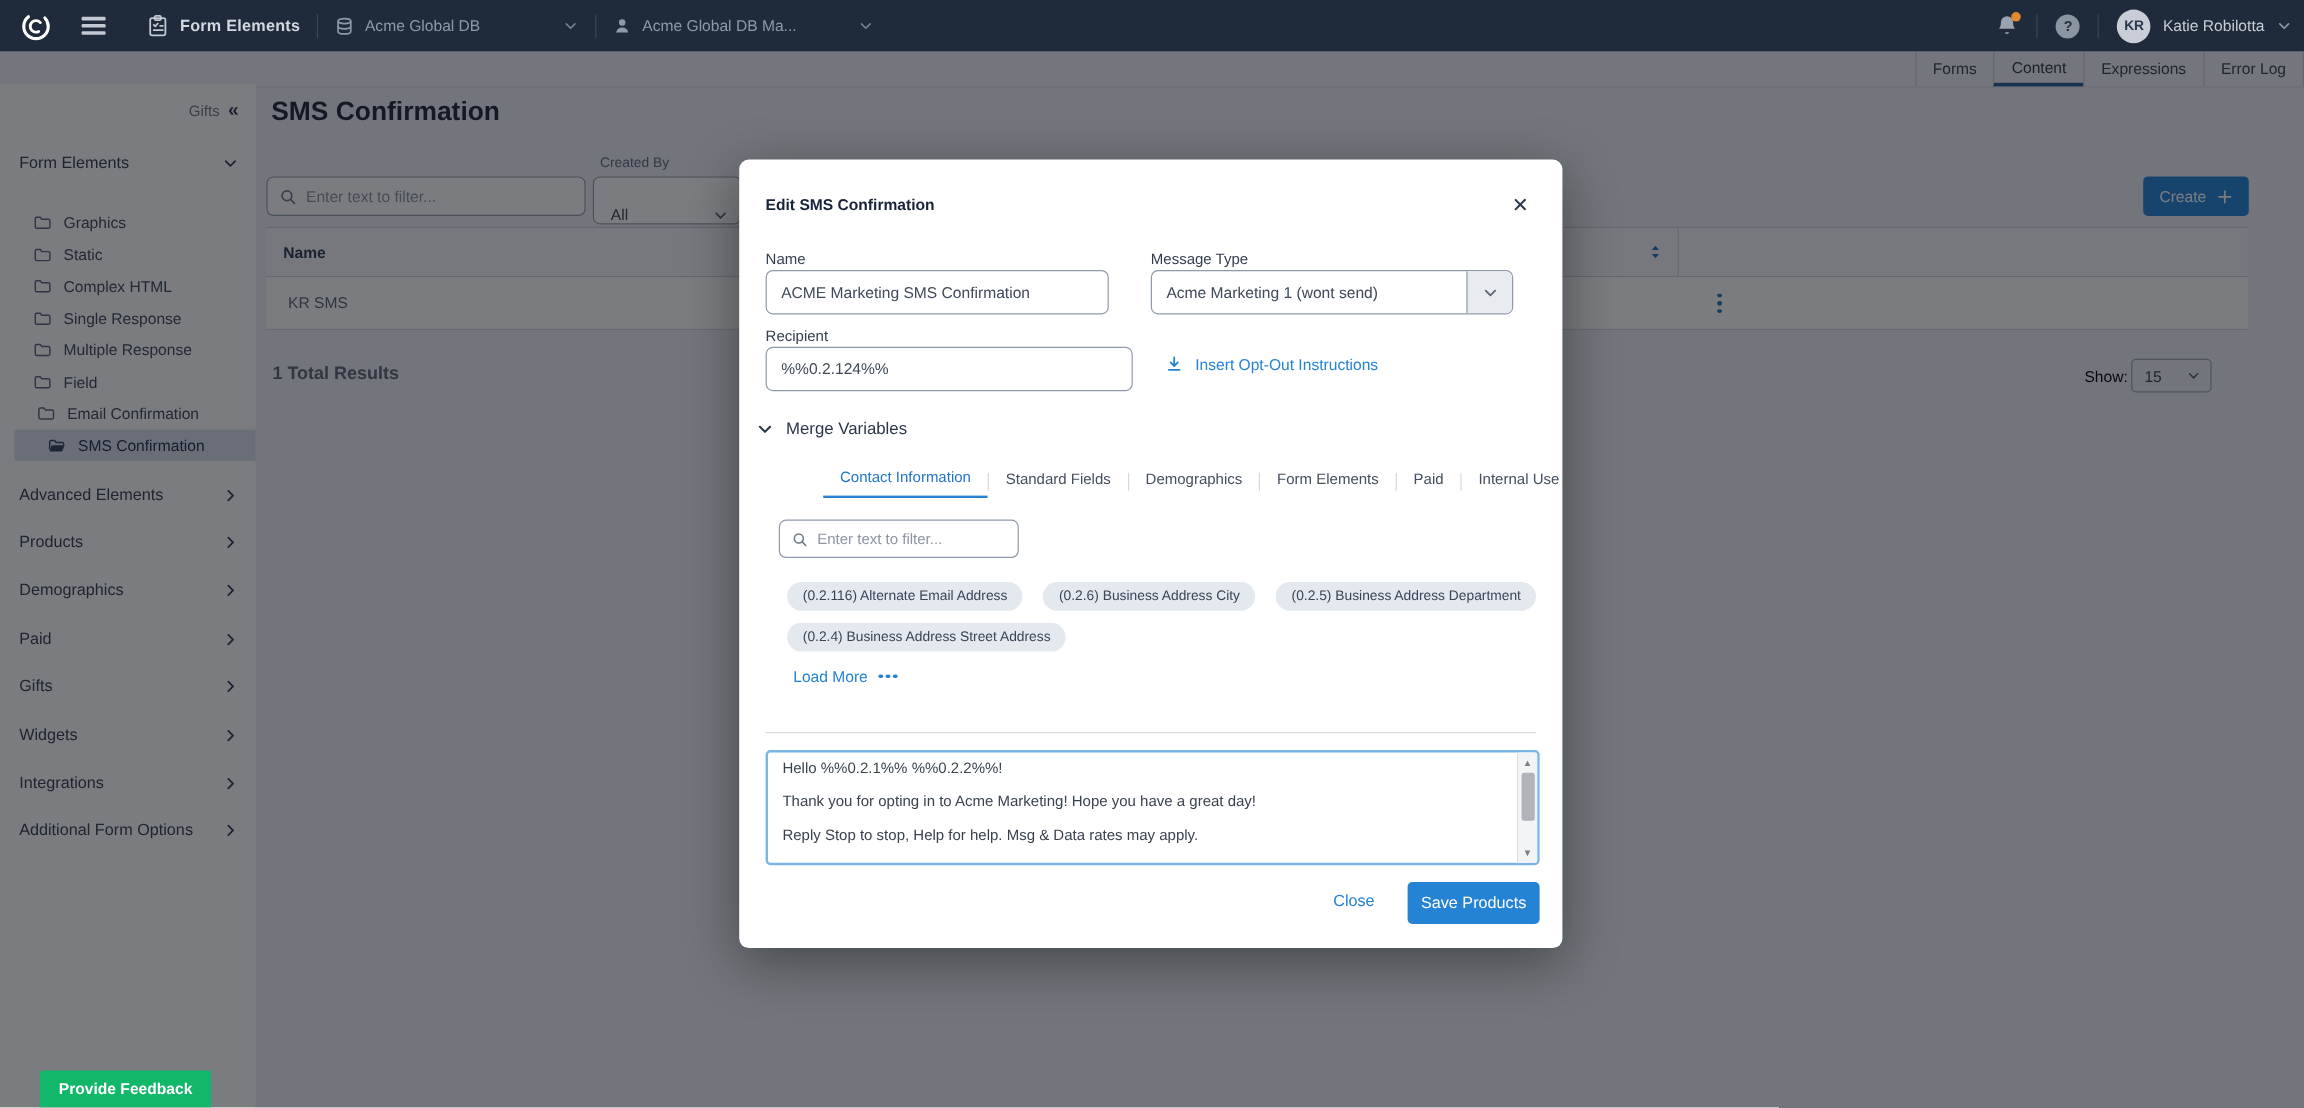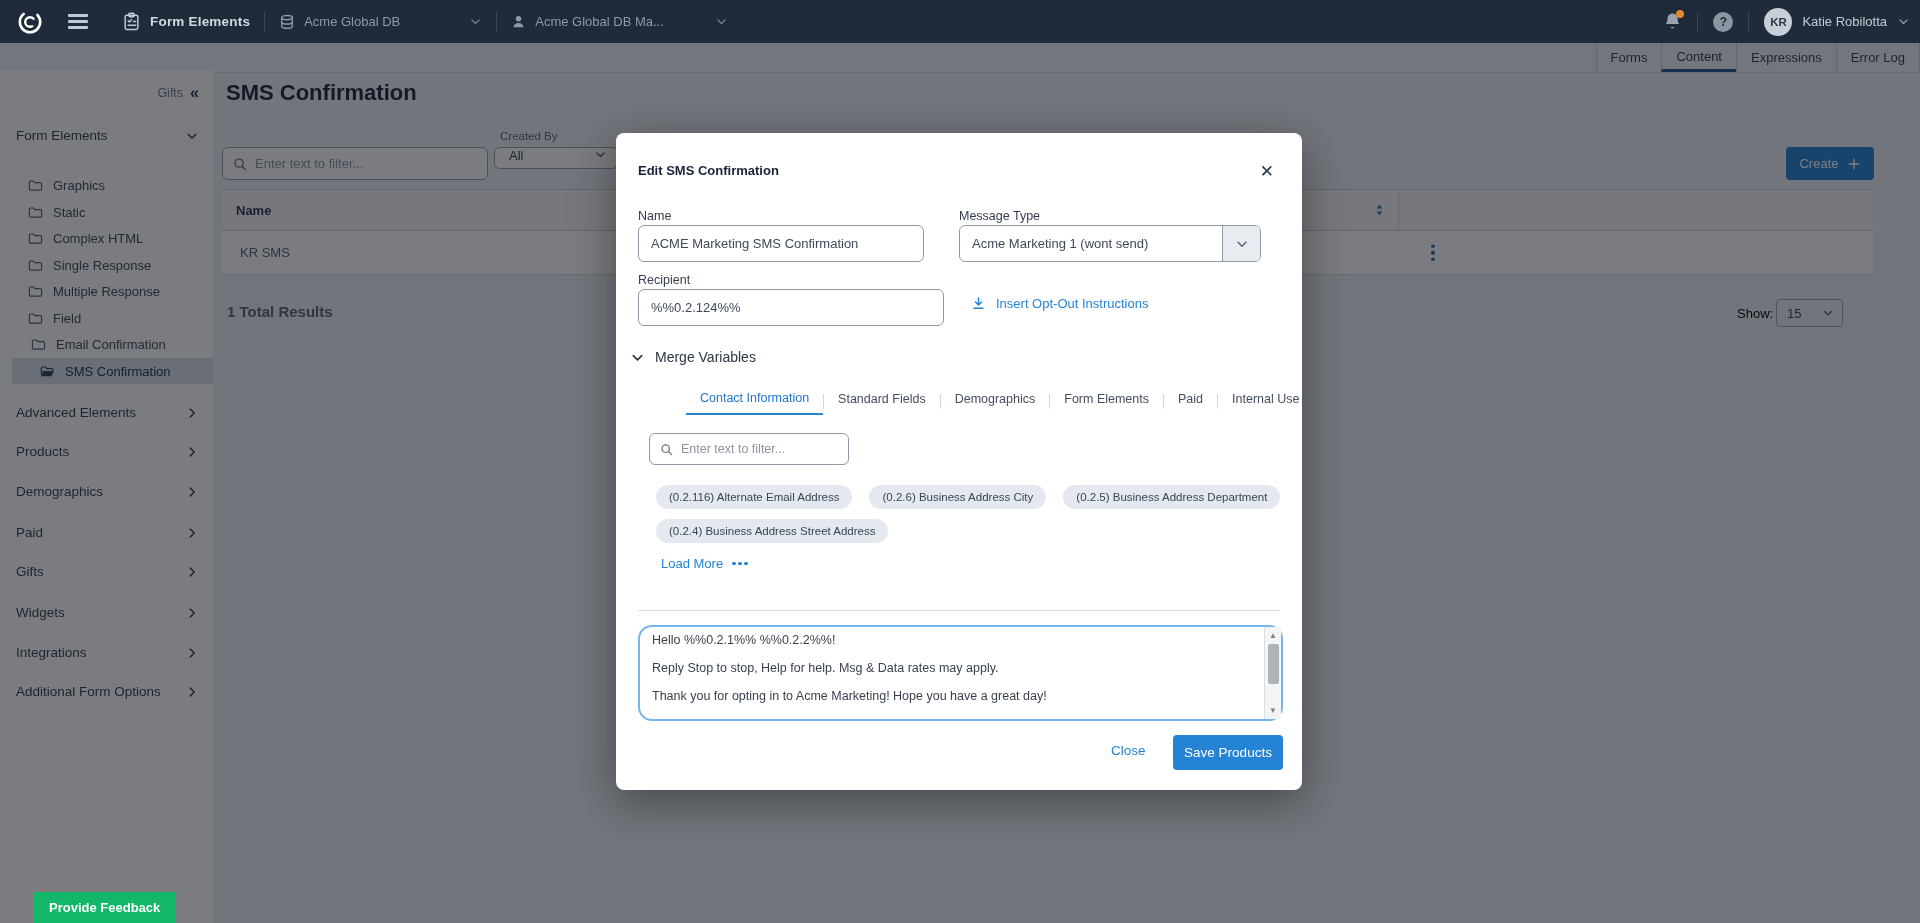--- a/index.html
+++ b/index.html
@@ -56,22 +56,22 @@
 
   
   .main-title { position:absolute; left:226px; top:80px; font-size:22px; font-weight:bold; color:#1c2536; z-index:5; }
   .filter-box { position:absolute; left:222px; top:147px; width:266px; height:33px; background:#fff;
                 border:1px solid #98a1ae; border-radius:6px; display:flex; align-items:center; padding:0 10px; gap:8px; z-index:5; }
   .filter-box .s-icon { color:#6d7785; display:flex; }
   .filter-box input { border:none; outline:none; flex:1; font-size:13px; color:#39434f; background:transparent;
                       font-family:"Liberation Sans", sans-serif; }
   .filter-box input::placeholder { color:#8c95a2; }
   .createdby-label { position:absolute; left:500px; top:130px; font-size:11.5px; color:#606b79; z-index:5; }
-  .createdby-select { position:absolute; left:494px; top:147px; width:124px; height:22px; background:#fff;
-                      border:1px solid #98a1ae; border-radius:6px; display:flex; align-items:flex-start;
+  .createdby-select { position:absolute; left:494px; top:147px; width:124px; height:40px; background:#fff;
+                      border:1px solid #98a1ae; border-radius:6px; display:flex; align-items:flex-end;
                       justify-content:space-between; padding:0 10px 0 14px; font-size:13px; color:#39434f; cursor:pointer; z-index:5; }
   .createdby-select .chev { color:#55606e; display:flex; }
   .create-btn { position:absolute; left:1786px; top:147px; width:88px; height:33px; background:#2583d6; border:none;
                 border-radius:4px; color:#fff; font-size:13px; display:flex; align-items:center; justify-content:center;
                 gap:8px; cursor:pointer; z-index:5; font-family:"Liberation Sans", sans-serif; }
 
   .table { position:absolute; left:222px; top:189px; width:1651px; z-index:5; }
   .t-head { position:relative; height:42px; background:#f5f7f9; border-top:1px solid #ccd1d8; border-bottom:1px solid #ccd1d8;
             display:flex; align-items:center; }
   .t-head .th-name { margin-left:14px; font-size:13px; font-weight:bold; color:#2b3950; }
@@ -123,21 +123,21 @@
   .merge-filter input::placeholder { color:#8c95a2; }
   .chip-row { position:absolute; left:40px; display:flex; gap:17px; }
   .chip { height:24px; background:#e4e9f0; border-radius:12px; display:flex; align-items:center; padding:0 13px;
           font-size:11.5px; color:#3a4454; cursor:pointer; white-space:nowrap; }
   .load-more { position:absolute; left:45px; top:423px; display:flex; align-items:center; gap:9px; cursor:pointer; }
   .load-more .lm-label { font-size:13px; color:#2583d6; }
   .load-more .dots { display:flex; gap:2.5px; }
   .load-more .dots i { width:3.5px; height:3.5px; border-radius:50%; background:#2583d6; }
   .modal-divider { position:absolute; left:22px; top:477px; width:642px; height:1px; background:#d9dde2; }
   .msgbox { position:absolute; left:22px; top:492px; width:645px; height:96px; border:2px solid #78b5e9;
-            border-radius:14px; background:#fff; }
+            border-radius:4px; background:#fff; }
   .msgbox .msg-content { position:absolute; left:12px; top:6px; right:22px; bottom:4px; overflow:hidden; }
   .msg-line { font-size:12.5px; color:#39434f; margin-bottom:14px; white-space:nowrap; }
   .msg-scrollbar { position:absolute; top:0; right:0; width:17px; height:100%; background:#f3f4f5;
                    border-left:1px solid #dcdfe2; border-radius:0 2px 2px 0; }
   .sb-arrow { position:absolute; left:0; width:100%; height:15px; display:flex; align-items:center; justify-content:center;
               font-size:8px; color:#7a7f86; cursor:pointer; }
   .sb-up { top:1px; } .sb-down { bottom:1px; }
   .sb-thumb { position:absolute; left:3px; width:11px; top:17px; height:40px; background:#b0b4ba; border-radius:2px; cursor:pointer; }
   .modal-footer-close { position:absolute; left:495px; top:610px; font-size:13.5px; color:#2583d6; cursor:pointer;
                         background:none; border:none; font-family:"Liberation Sans", sans-serif; }
@@ -531,22 +531,22 @@
           <i></i>
           <i></i>
         </span>
     </div>
 
     <div class="modal-divider"></div>
 
     <div class="msgbox">
       <div class="msg-content">
         <div class="msg-line">Hello %%0.2.1%% %%0.2.2%%!</div>
+        <div class="msg-line">Thank you for opting in to Acme Marketing! Hope you have a great day!</div>
         <div class="msg-line">Reply Stop to stop, Help for help. Msg &amp; Data rates may apply.</div>
-        <div class="msg-line">Thank you for opting in to Acme Marketing! Hope you have a great day!</div>
       </div>
       <div class="msg-scrollbar">
         <span class="sb-arrow sb-up">▲</span>
         <span class="sb-thumb"></span>
         <span class="sb-arrow sb-down">▼</span>
       </div>
     </div>
 
     <button class="modal-footer-close">Close</button>
     <button class="save-btn">Save Products</button>

